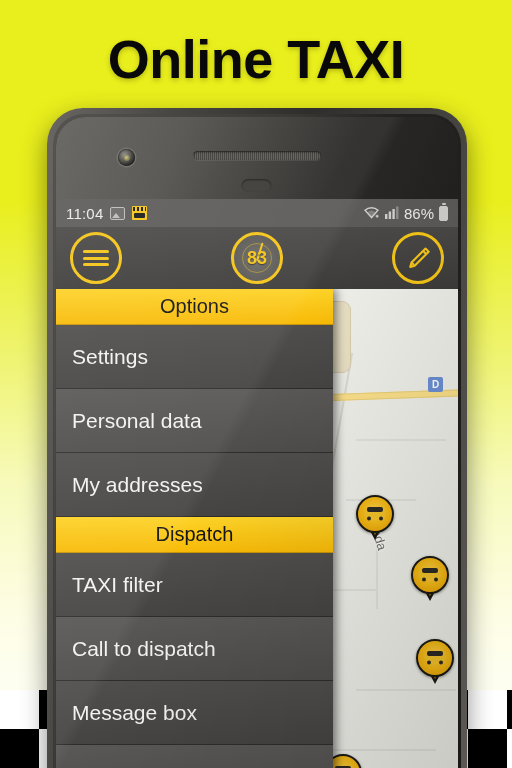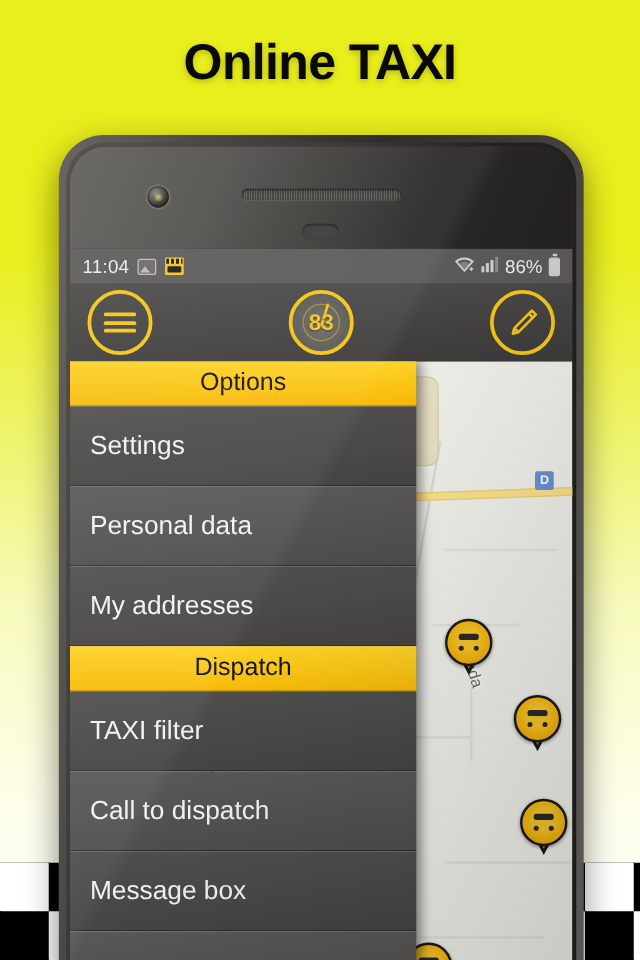--- a/index.html
+++ b/index.html
@@ -20,21 +20,21 @@
     background:
       linear-gradient(45deg,#000 25%,transparent 25%,transparent 75%,#000 75%),
       linear-gradient(45deg,#000 25%,transparent 25%,transparent 75%,#000 75%),
       #fff;
     background-size:78px 78px;
     background-position:0 0, 39px 39px;
   }
   #promo-title{
     position:absolute; top:28px; left:0; right:0;
     text-align:center;
-    font-size:40px; font-weight:bold; color:#090909;
+    font-size:54px; font-weight:bold; color:#090909;
     letter-spacing:-0.5px;
     text-shadow:0 2px 5px rgba(80,80,0,.35);
     z-index:5;
   }
 
   
   #phone{
     position:absolute;
     left:47px; top:108px; width:420px; height:700px;
     border-radius:36px 36px 28px 28px;

